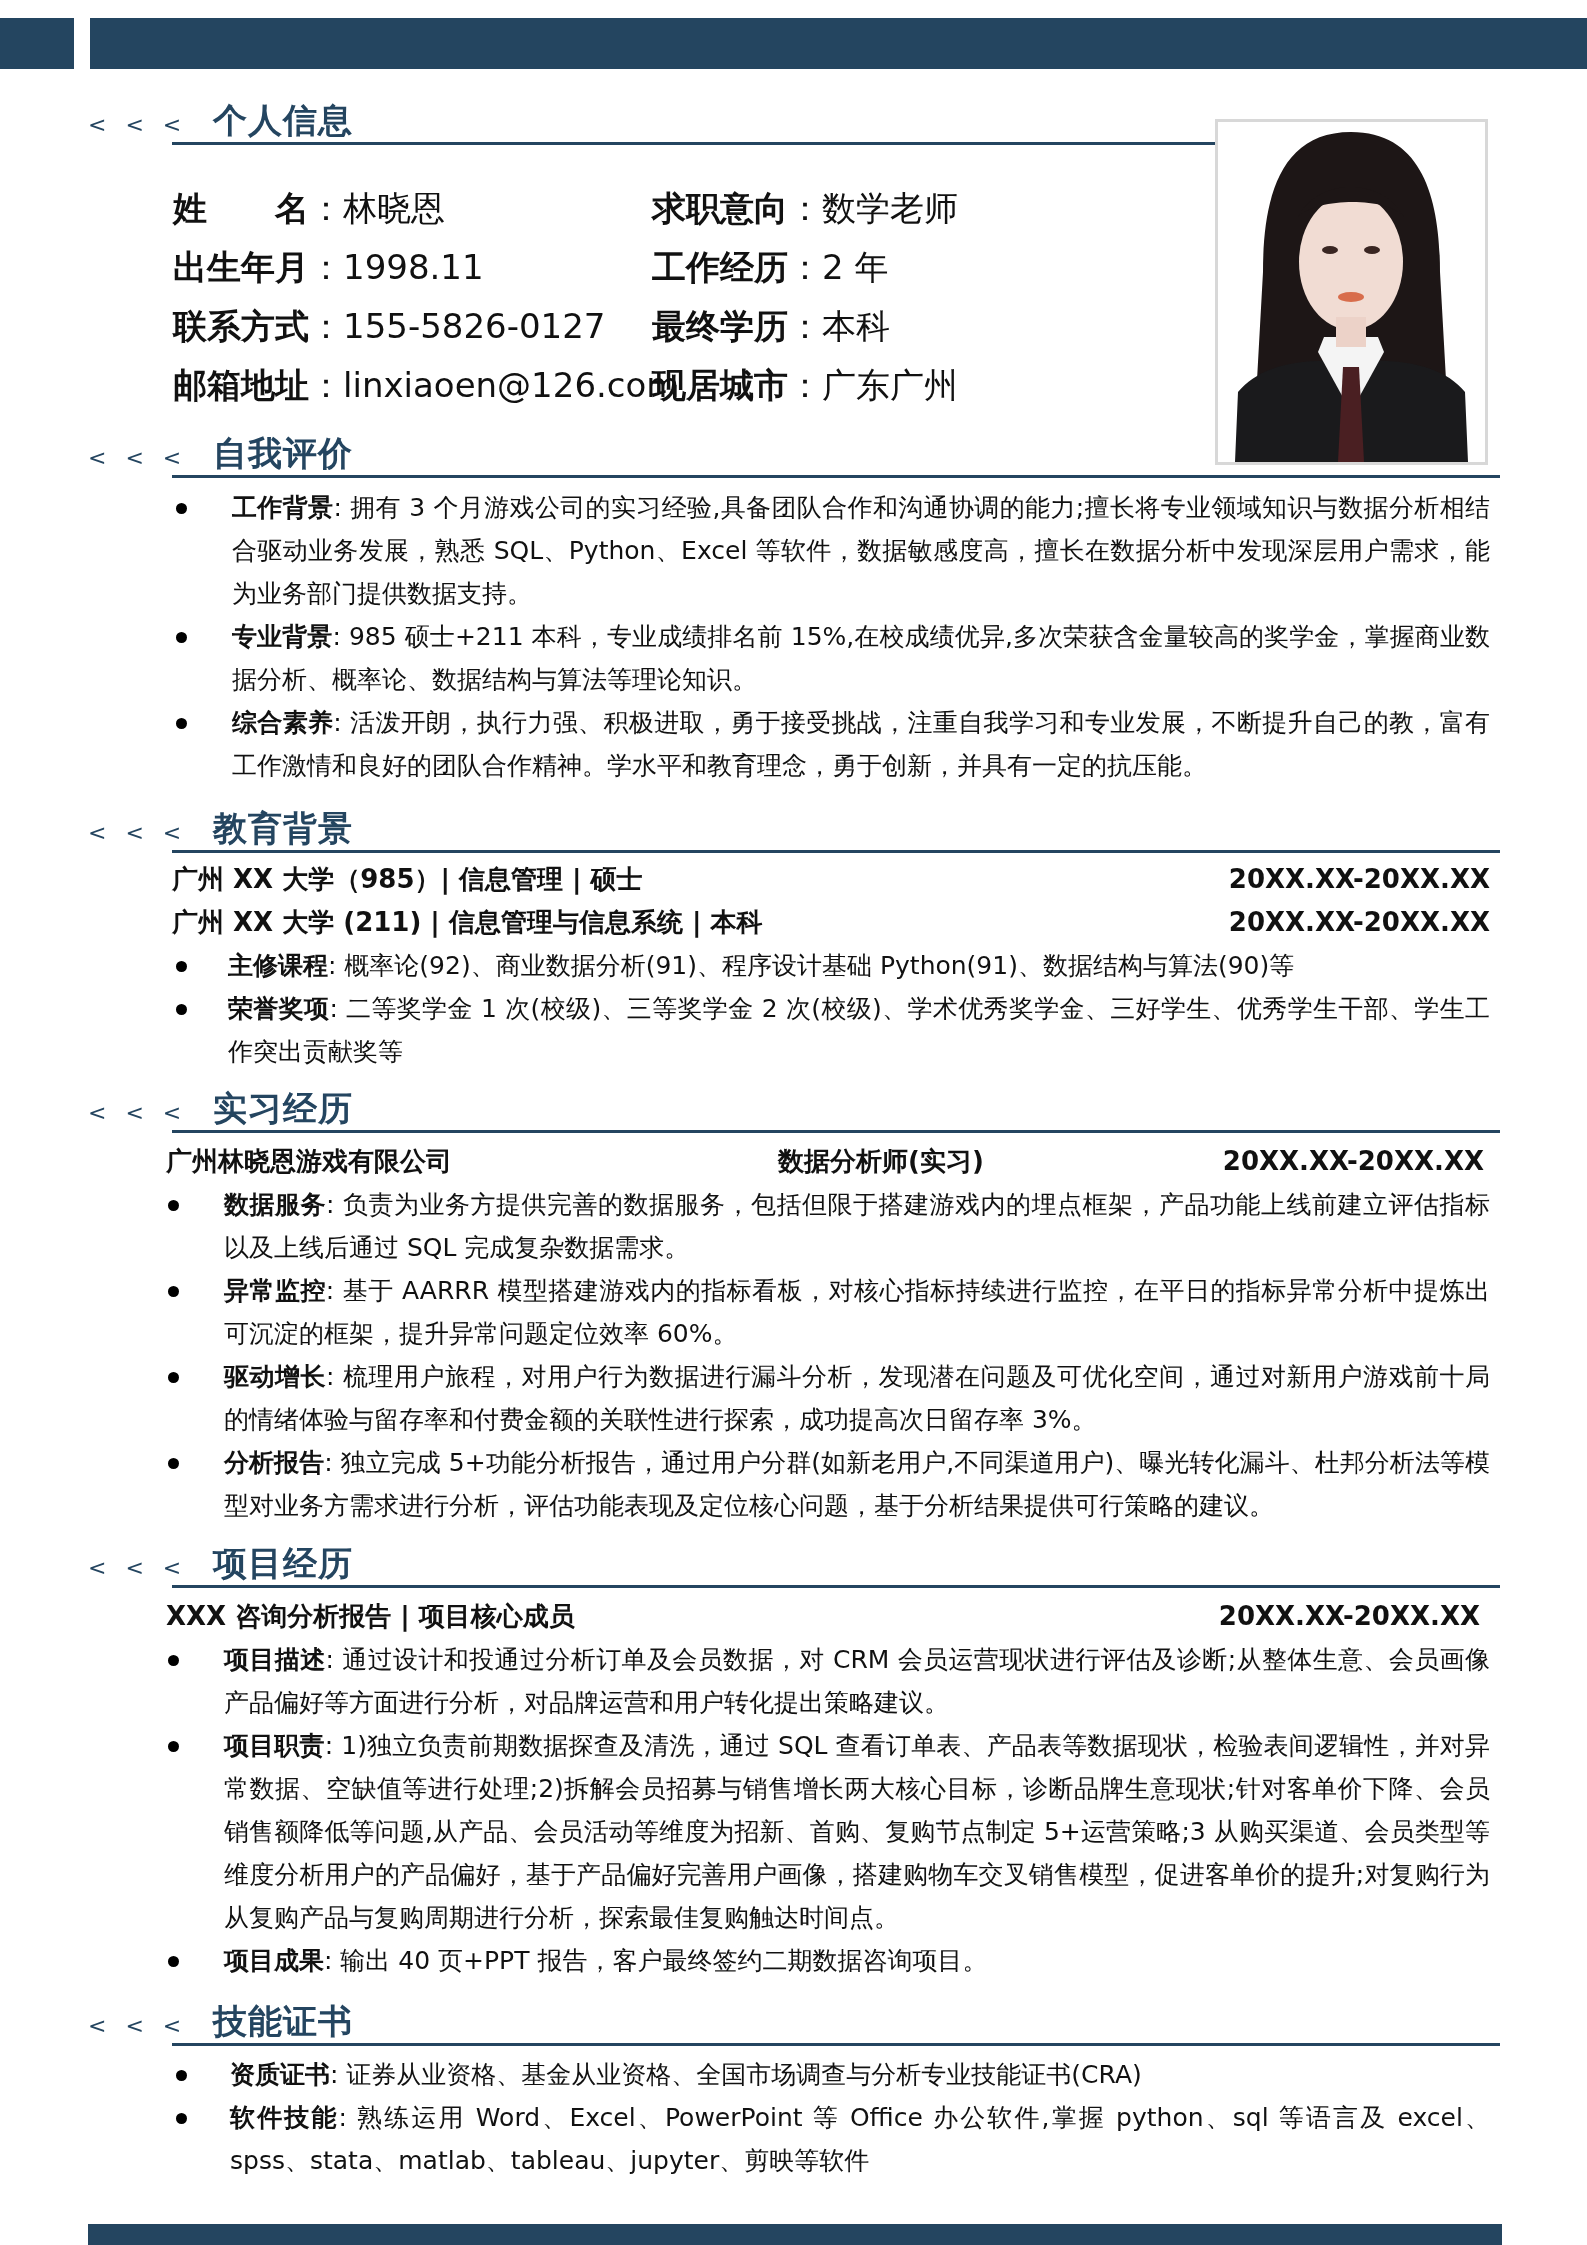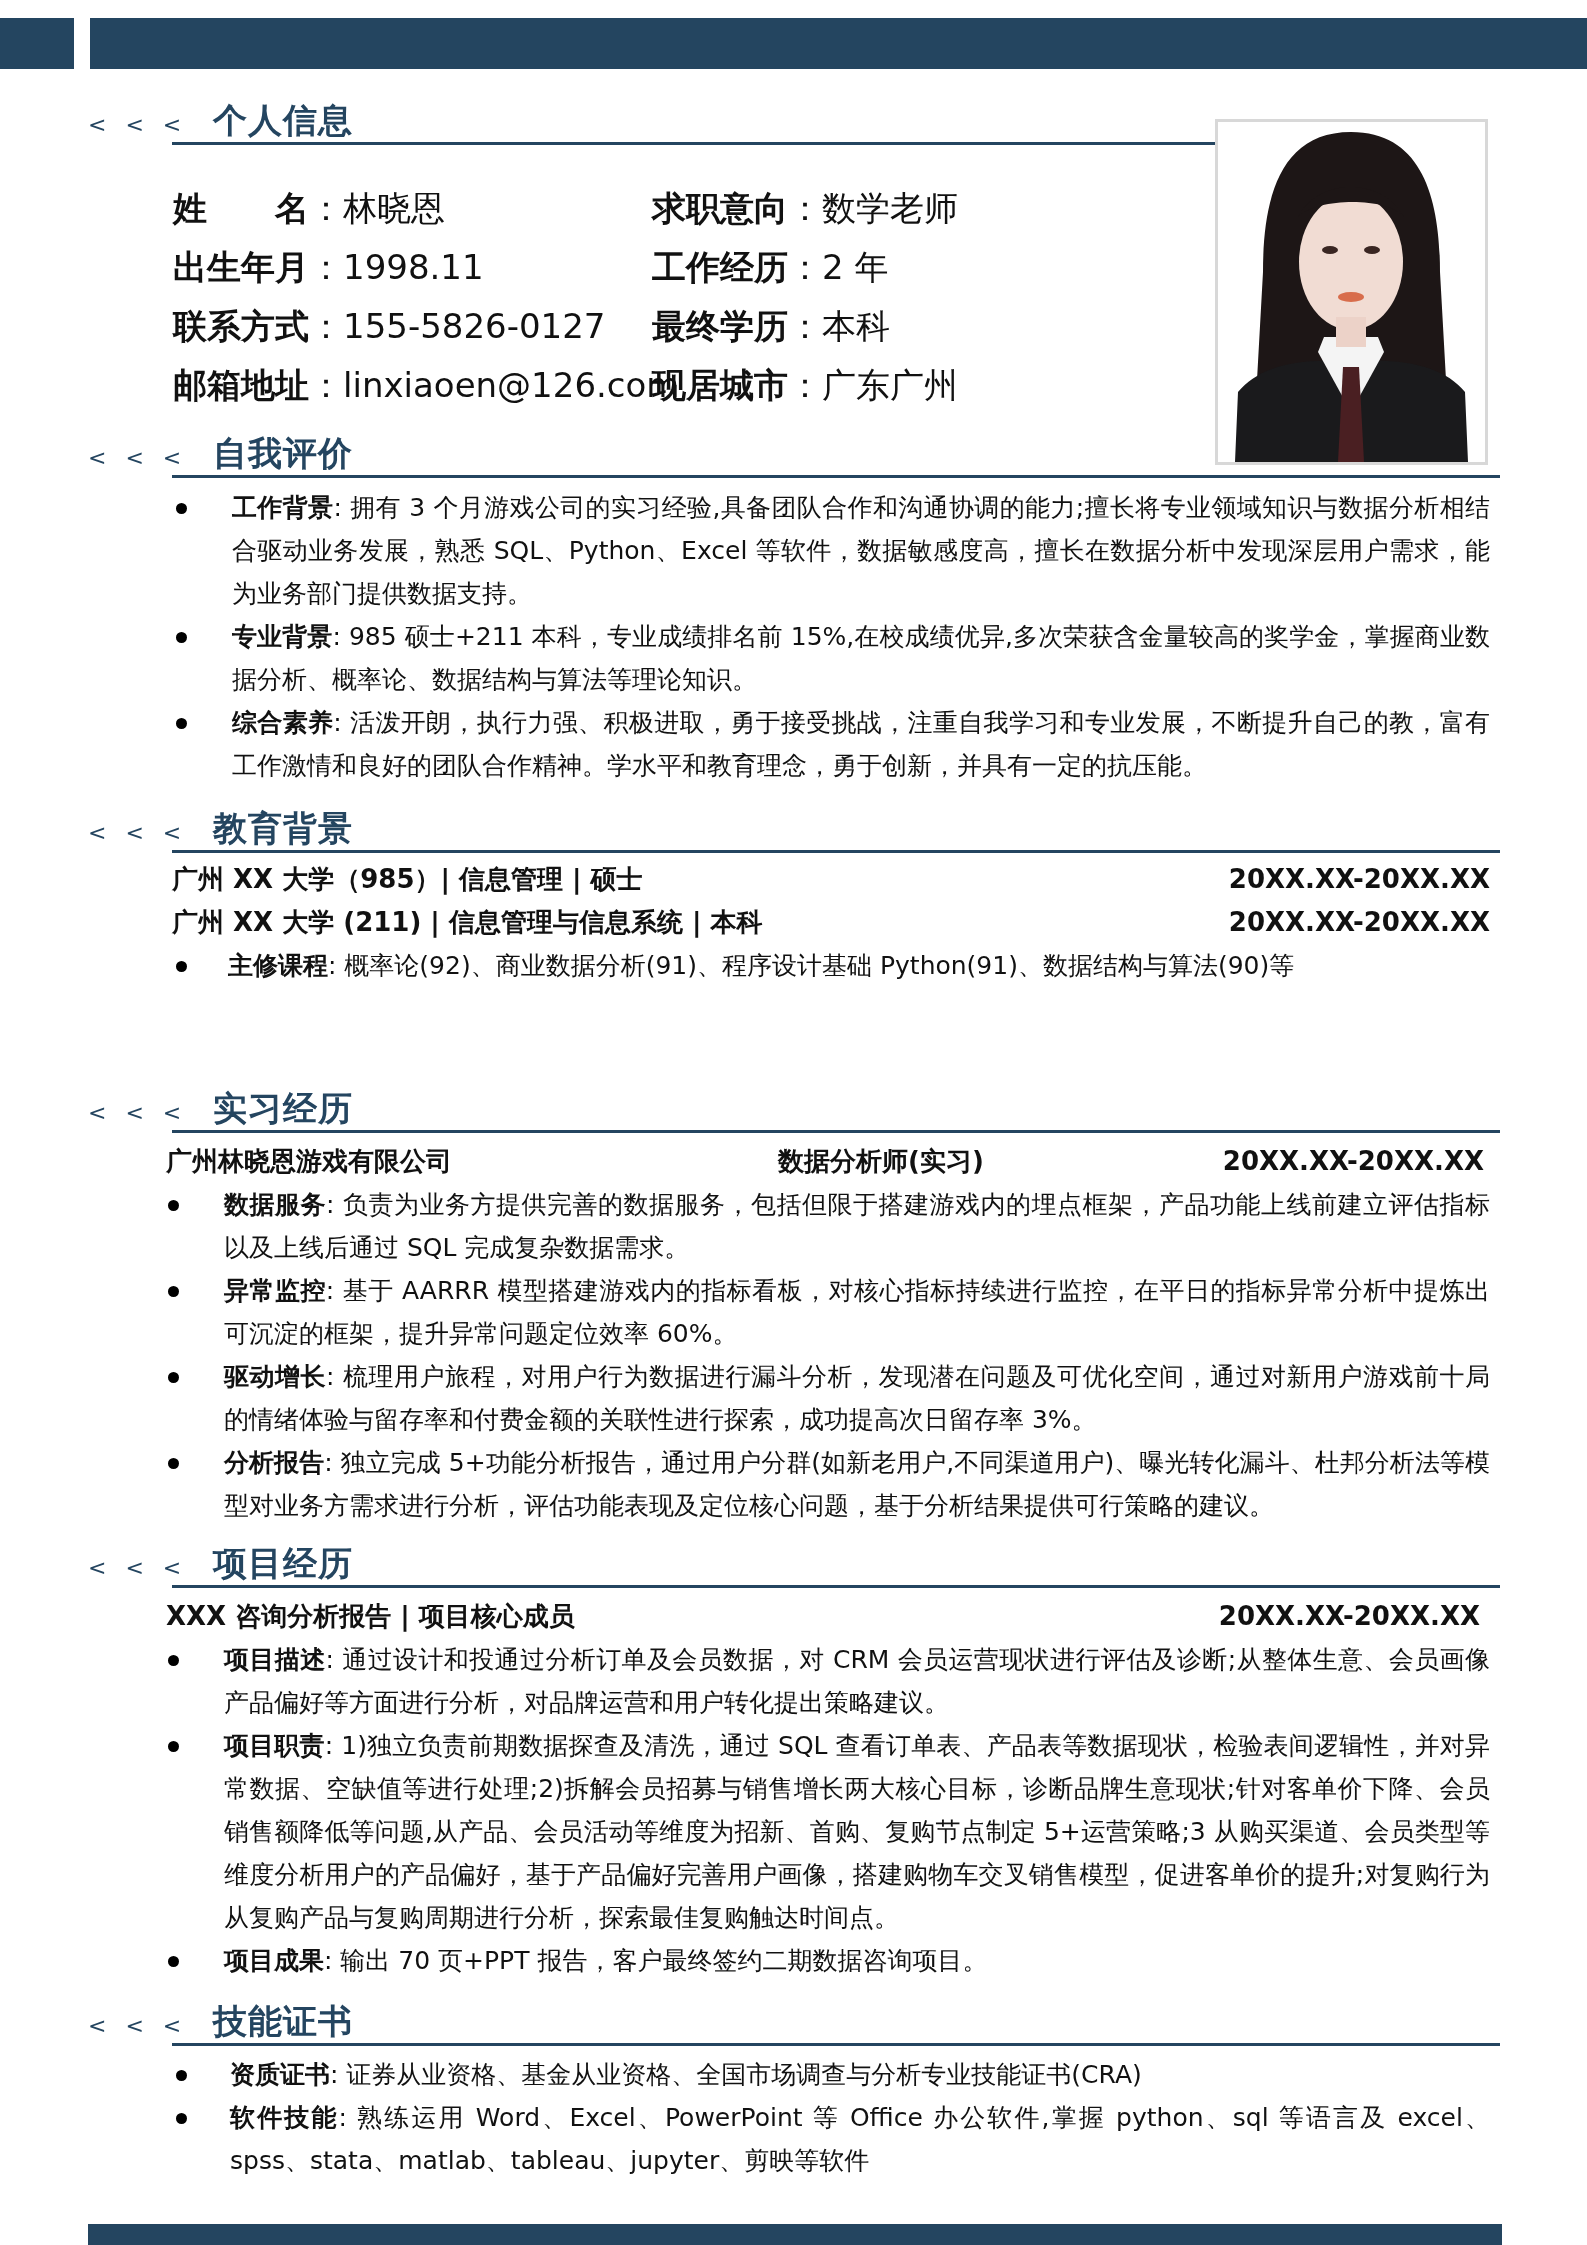--- a/index.html
+++ b/index.html
@@ -84,20 +84,21 @@
 <div class="row" style="top:858px;">
   <span>广州 XX 大学（985）| 信息管理 | 硕士</span>
   <span class="r">20XX.XX-20XX.XX</span>
 </div>
 <div class="row" style="top:901px;">
   <span>广州 XX 大学 (211) | 信息管理与信息系统 | 本科</span>
   <span class="r">20XX.XX-20XX.XX</span>
 </div>
 <ul class="list" style="top:944px;left:172px;">
   <li style="padding-left:56px;"><span class="dot"></span><b>主修课程</b><span>: 概率论(92)、商业数据分析(91)、程序设计基础 Python(91)、数据结构与算法(90)等</span></li>
+  <li style="padding-left:56px;"><span class="dot"></span><b>荣誉奖项</b><span>: 二等奖学金 1 次(校级)、三等奖学金 2 次(校级)、学术优秀奖学金、三好学生、优秀学生干部、学生工作突出贡献奖等</span></li>
 </ul>
 
 <div class="section-head" style="top:1092px;">
   <span class="chev">&lt; &lt; &lt;</span>
   <span class="sec-title">实习经历</span>
   <div class="sec-line"></div>
 </div>
 <div class="row" style="top:1140px;left:166px;width:1318px;">
   <span>广州林晓恩游戏有限公司</span>
   <span class="m" style="left:612px;">数据分析师(实习)</span>
@@ -115,21 +116,21 @@
   <span class="sec-title">项目经历</span>
   <div class="sec-line"></div>
 </div>
 <div class="row" style="top:1595px;left:166px;width:1314px;">
   <span>XXX 咨询分析报告 | 项目核心成员</span>
   <span class="r">20XX.XX-20XX.XX</span>
 </div>
 <ul class="list" style="top:1638px;left:164px;width:1326px;">
   <li><span class="dot"></span><b>项目描述</b><span>: 通过设计和投通过分析订单及会员数据，对 CRM 会员运营现状进行评估及诊断;从整体生意、会员画像产品偏好等方面进行分析，对品牌运营和用户转化提出策略建议。</span></li>
   <li><span class="dot"></span><b>项目职责</b><span>: 1)独立负责前期数据探查及清洗，通过 SQL 查看订单表、产品表等数据现状，检验表间逻辑性，并对异常数据、空缺值等进行处理;2)拆解会员招募与销售增长两大核心目标，诊断品牌生意现状;针对客单价下降、会员销售额降低等问题,从产品、会员活动等维度为招新、首购、复购节点制定 5+运营策略;3 从购买渠道、会员类型等维度分析用户的产品偏好，基于产品偏好完善用户画像，搭建购物车交叉销售模型，促进客单价的提升;对复购行为从复购产品与复购周期进行分析，探索最佳复购触达时间点。</span></li>
-  <li><span class="dot"></span><b>项目成果</b><span>: 输出 70 页+PPT 报告，客户最终签约二期数据咨询项目。</span></li>
+  <li><span class="dot"></span><b>项目成果</b><span>: 输出 40 页+PPT 报告，客户最终签约二期数据咨询项目。</span></li>
 </ul>
 
 <div class="section-head" style="top:2005px;">
   <span class="chev">&lt; &lt; &lt;</span>
   <span class="sec-title">技能证书</span>
   <div class="sec-line"></div>
 </div>
 <ul class="list" style="top:2053px;left:172px;width:1318px;">
   <li style="padding-left:58px;"><span class="dot"></span><b>资质证书</b><span>: 证券从业资格、基金从业资格、全国市场调查与分析专业技能证书(CRA)</span></li>
   <li style="padding-left:58px;"><span class="dot"></span><b>软件技能</b><span>: 熟练运用 Word、Excel、PowerPoint 等 Office 办公软件,掌握 python、sql 等语言及 excel、spss、stata、matlab、tableau、jupyter、剪映等软件</span></li>

